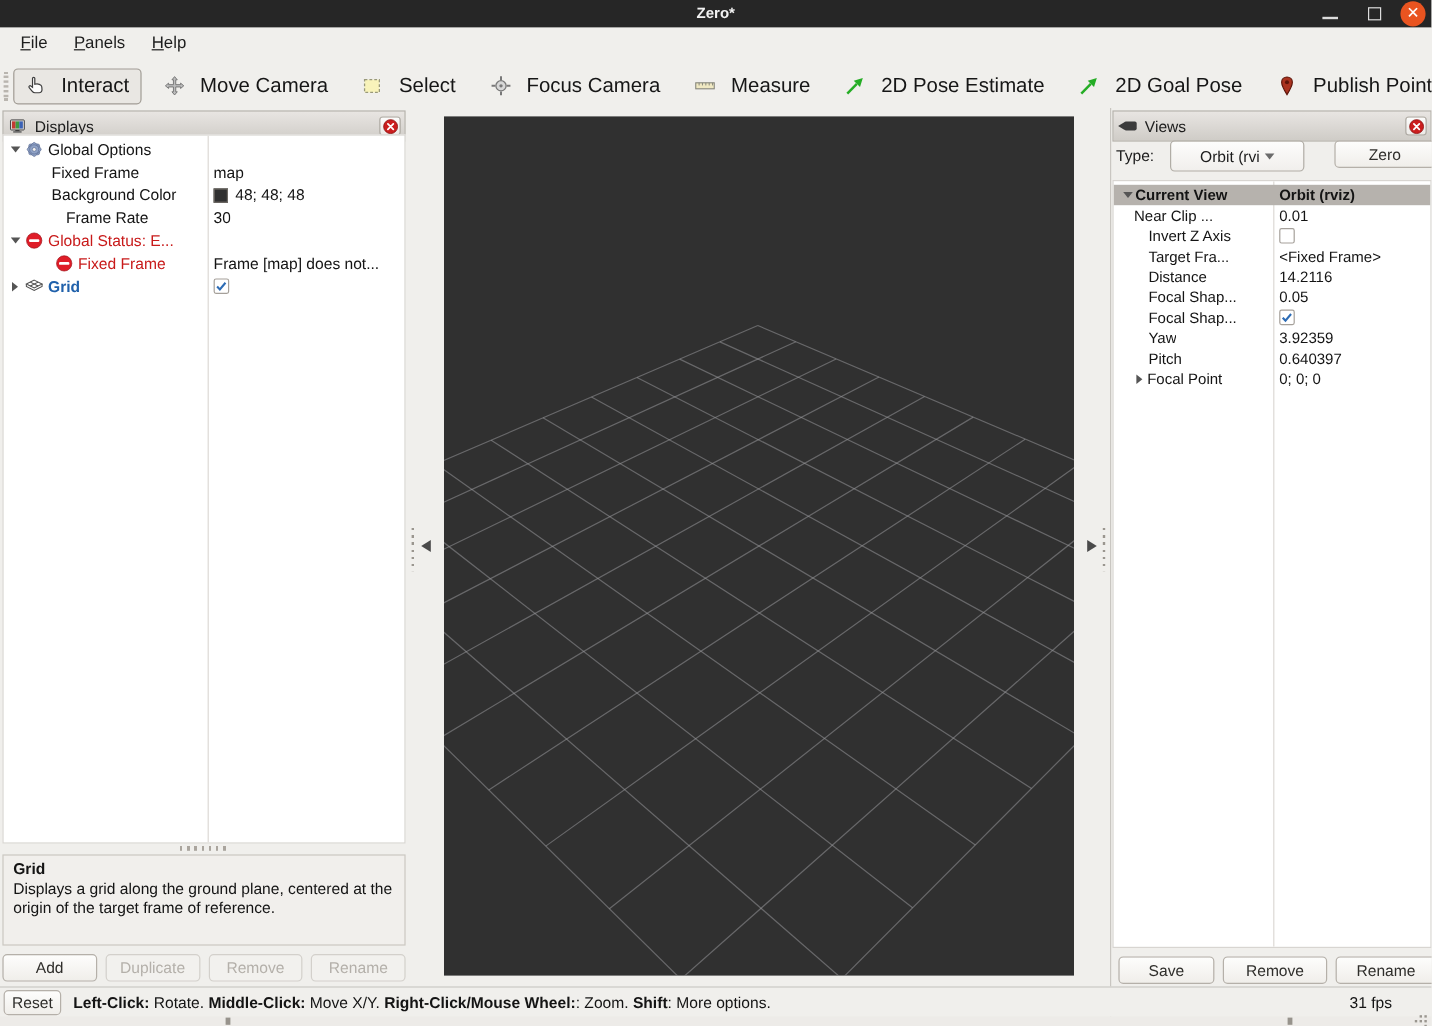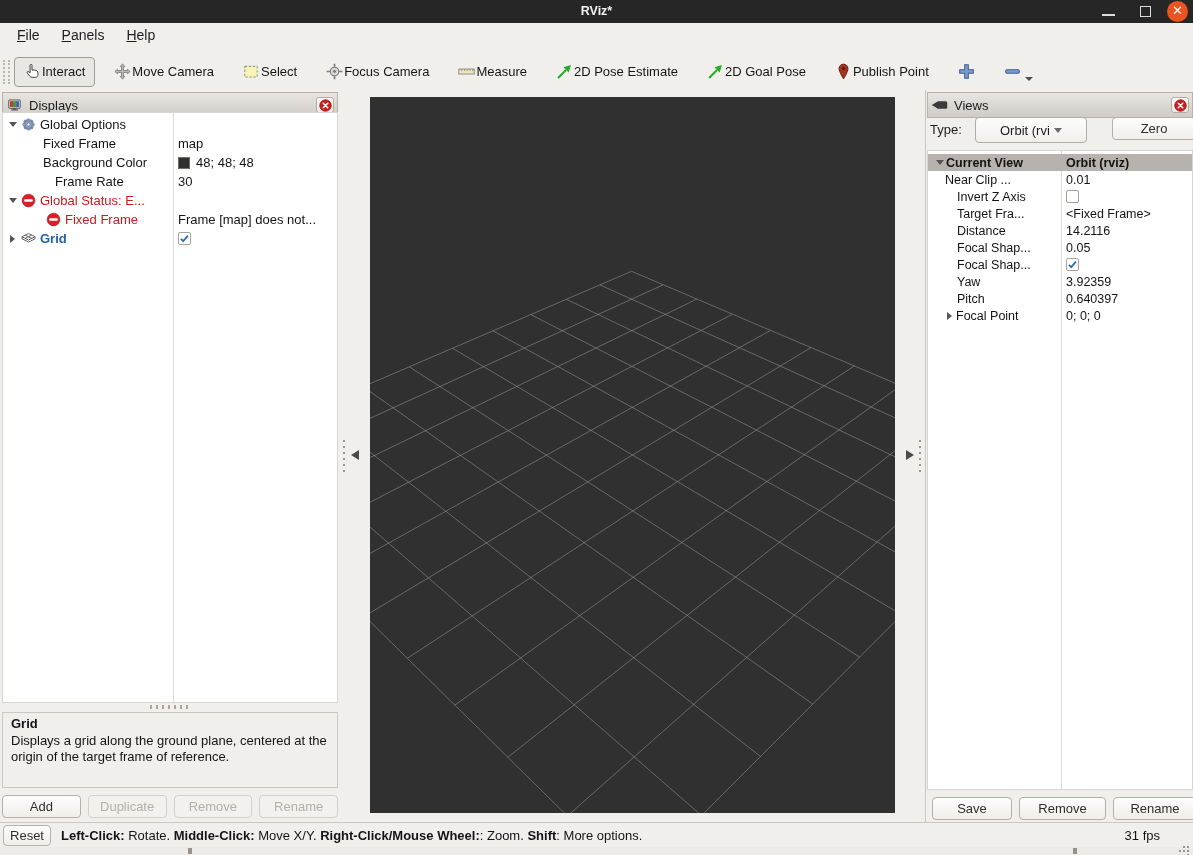--- a/index.html
+++ b/index.html
@@ -18,22 +18,22 @@
 
   
   .menubar { position:absolute; left:0; top:23px; width:1193px; height:30px; display:flex; align-items:flex-start;
              padding-left:8px; gap:4px; background:#f0efec; }
   .menu-item { font-size:14px; color:#1d1d1d; padding:4px 9px; border-radius:3px; cursor:pointer; }
   .menu-item .ul { text-decoration:underline; }
 
   
   .toolbar { position:absolute; left:0; top:53px; width:1193px; height:37px; display:flex; align-items:center; padding-left:3px; }
   .toolbar-grip { width:7px; height:24px; border-left:2px dotted #b9b5af; border-right:2px dotted #b9b5af; margin:0 4px 0 0; }
-  .tool { display:flex; align-items:center; gap:1px; height:30px; padding:0 9px; margin-right:9px;
-          font-size:13px; color:#161616; border:1px solid transparent; border-radius:4px; cursor:pointer; white-space:nowrap; }
+  .tool { display:flex; align-items:center; gap:13px; height:30px; padding:0 9px; margin-right:9px;
+          font-size:17px; color:#161616; border:1px solid transparent; border-radius:4px; cursor:pointer; white-space:nowrap; }
   .tool.active { background:#e9e7e3; border-color:#a19c95; }
   .tool .ticon { width:17px; height:17px; display:inline-flex; }
   .tool .ticon svg { width:100%; height:100%; }
   .tool .dd-arrow { width:0; height:0; border-left:4px solid transparent; border-right:4px solid transparent;
                     border-top:4px solid #4f4f4f; margin:14px 0 0 3px; }
 
   
   .panel-header { position:absolute; height:20px; background:linear-gradient(#e8e5e2,#cfccc7);
                   border:1px solid #b5b1ab; display:flex; align-items:center; gap:6px; padding:12px 3px; font-size:13px; color:#1c1c1c; }
   .panel-header .picon { width:17px; height:14px; display:inline-flex; }
@@ -121,21 +121,21 @@
   .strip-tick { position:absolute; top:1px; width:4px; height:6px; background:#97938c; cursor:col-resize; }
   .size-grip { position:absolute; left:1179px; top:850px; width:2px; height:2px; background:#9a968f;
                box-shadow:4px 0 #9a968f, 8px 0 #9a968f, 8px -4px #9a968f, 4px -4px #9a968f, 8px 4px #9a968f; }
 </style>
 </head>
 <body>
 
 <div class="screen">
 
   <div class="titlebar">
-    <div class="window-title">RViz*</div>
+    <div class="window-title">Zero*</div>
     <div class="win-min"></div>
     <div class="win-max"></div>
     <div class="win-close">✕</div>
   </div>
 
   <div class="menubar" id="menubar">
       <div class="menu-item"><span class="ul">F</span>ile</div>
       <div class="menu-item"><span class="ul">P</span>anels</div>
       <div class="menu-item"><span class="ul">H</span>elp</div>
     </div>

